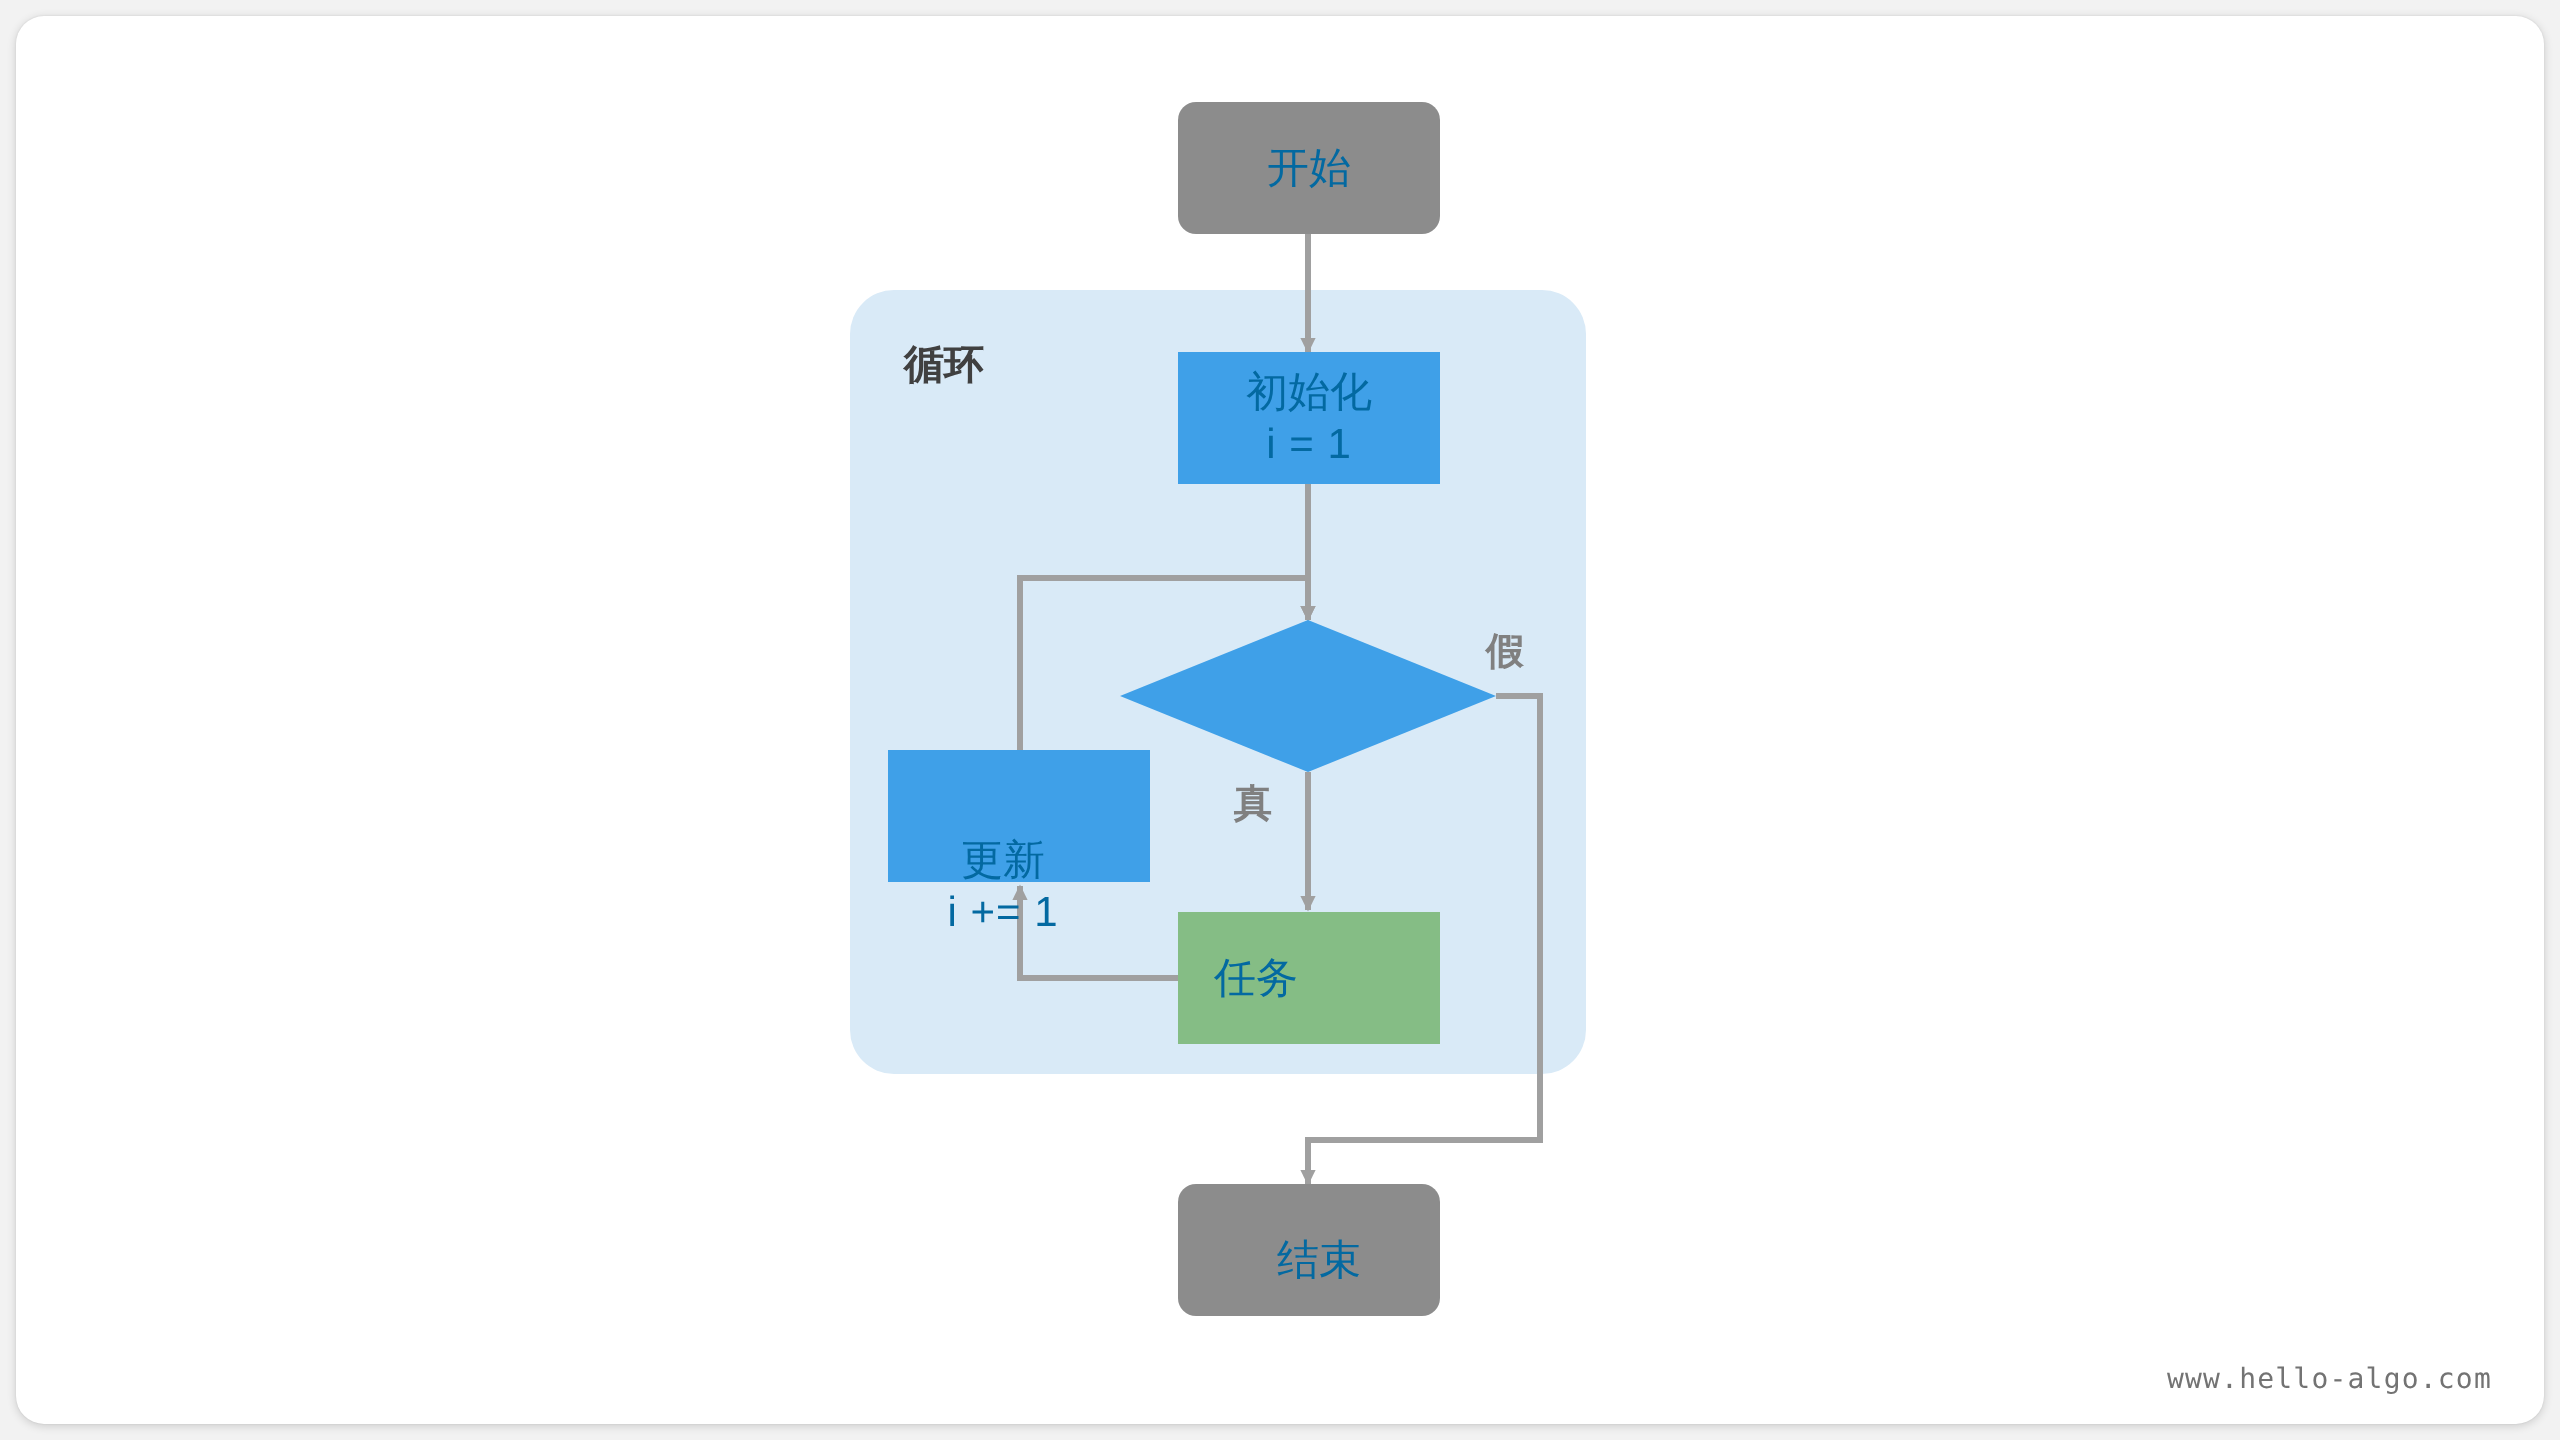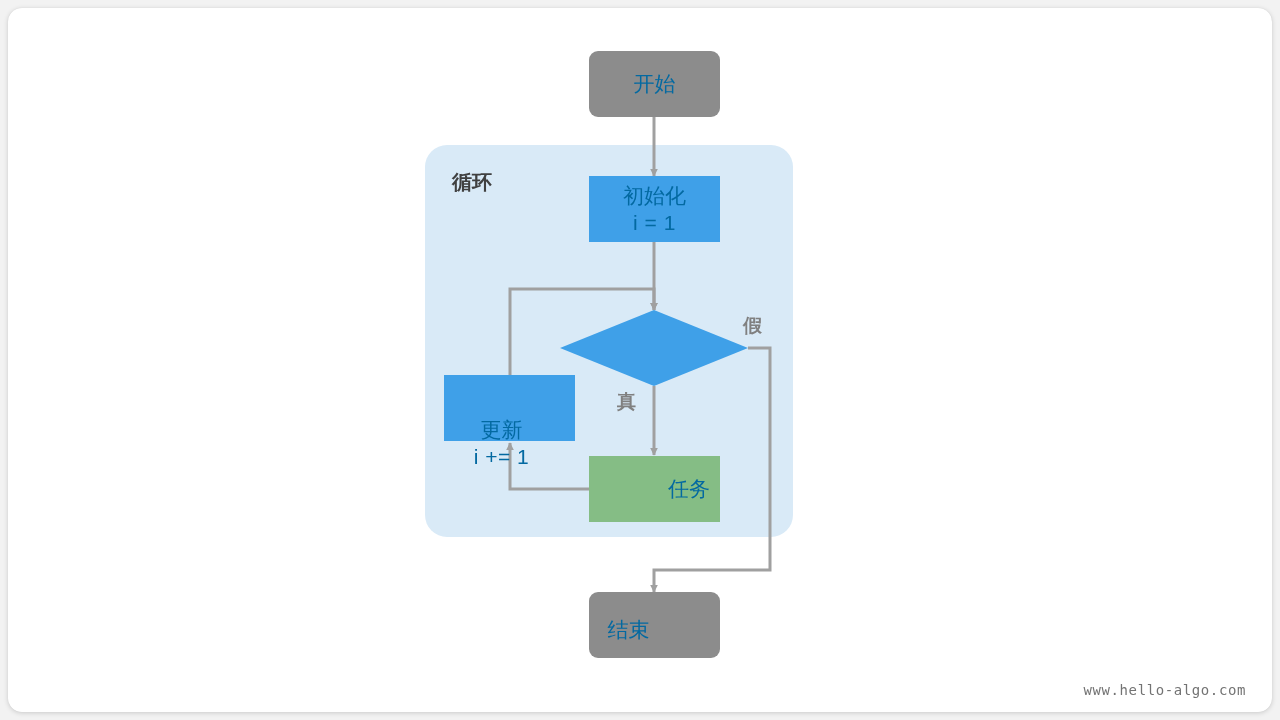--- a/index.html
+++ b/index.html
@@ -129,25 +129,25 @@
     <span class="cjk">初始化</span>
     <span class="mono">i = 1</span>
   </div>
 
 
   <div class="node-label" style="left:432px; top:375px; width:139px; height:66px;margin-top:35px;">
     <span class="cjk">更新</span>
     <span class="mono">i += 1</span>
   </div>
 
-  <div class="node-label" style="left:615px; top:456px; width:148px; height:66px;">
+  <div class="node-label" style="left:554px; top:456px; width:148px; height:66px;">
     <span class="cjk">任务</span>
   </div>
 
-  <div class="node-label" style="left:563px; top:592px; width:131px; height:76px;">
+  <div class="node-label" style="left:594px; top:592px; width:131px; height:76px;">
     <span class="cjk">结束</span>
   </div>
 
   <div class="edge-label" style="left:617px; top:389px;">真</div>
 
   <div class="edge-label" style="left:743px; top:313px;">假</div>
 
   <div class="watermark">www.hello-algo.com</div>
 </div>
 

